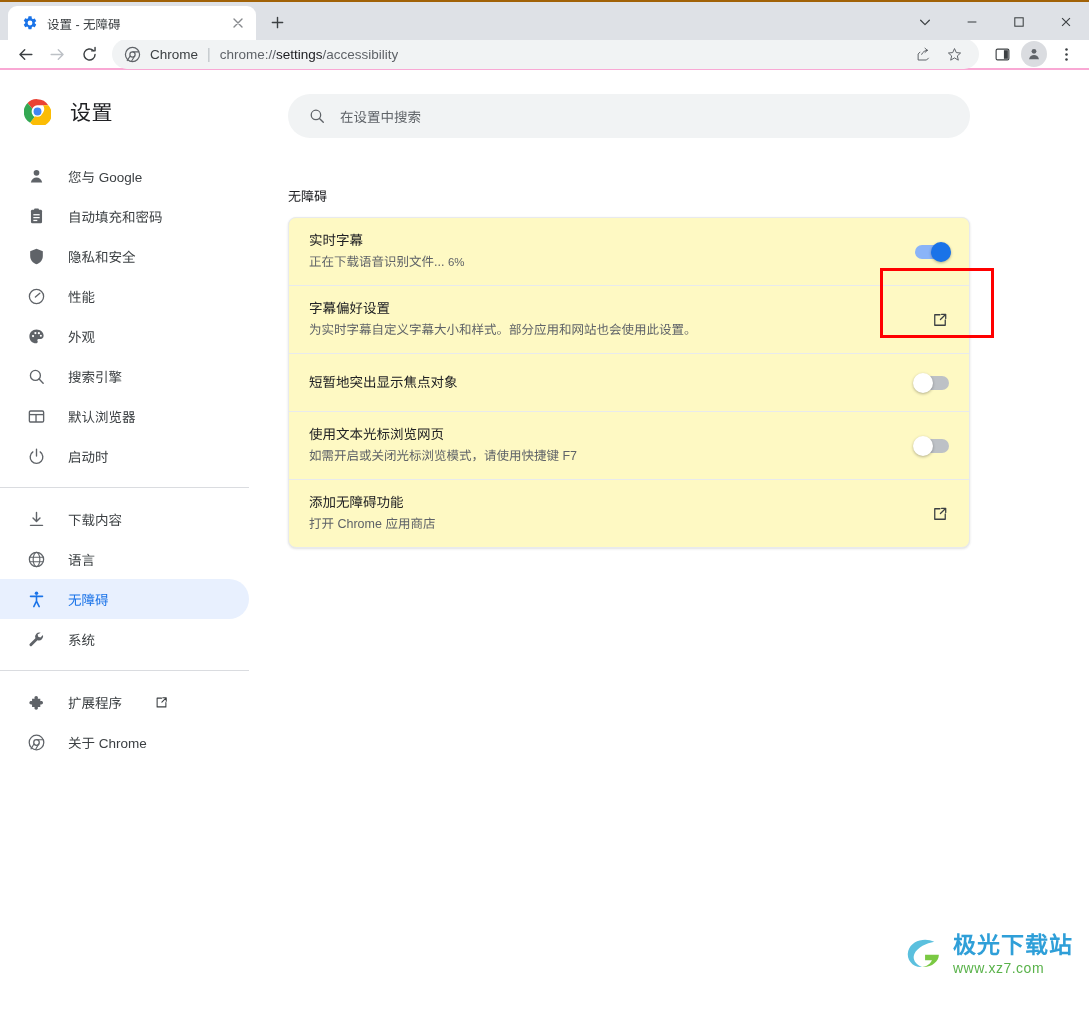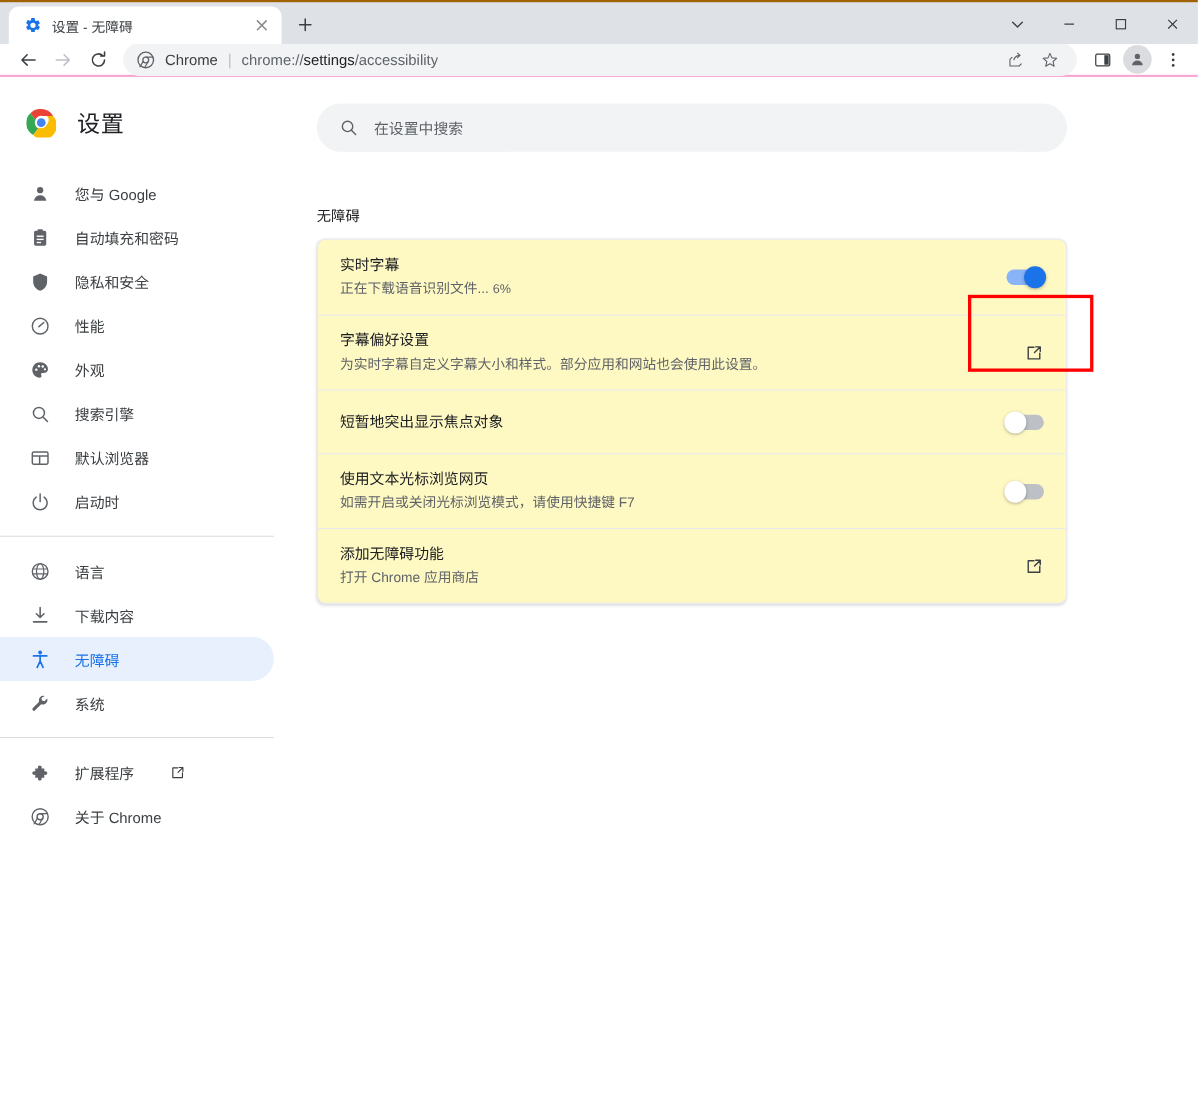--- a/index.html
+++ b/index.html
@@ -397,36 +397,36 @@
         </div>
       </div>
 
       <div class="nav-divider"></div>
 
       <div class="nav-list" style="margin-top:0">
 
         <div class="nav-item">
           <span class="nav-icon">
             <svg viewBox="0 0 24 24" width="19" height="19" aria-hidden="true">
+              <path d="M12 3 V13.6 M7.6 10 L12 14.4 L16.4 10" stroke="#5f6368" stroke-width="1.8" fill="none" stroke-linecap="round" stroke-linejoin="round"></path>
+              <path d="M4.4 19.4 H19.6" stroke="#5f6368" stroke-width="1.8" stroke-linecap="round"></path>
+            </svg>
+          </span>
+          <span class="nav-label">下载内容</span>
+        </div>
+
+        <div class="nav-item">
+          <span class="nav-icon">
+            <svg viewBox="0 0 24 24" width="19" height="19" aria-hidden="true">
               <circle cx="12" cy="12" r="9" fill="none" stroke="#5f6368" stroke-width="1.6"></circle>
               <ellipse cx="12" cy="12" rx="4.2" ry="9" fill="none" stroke="#5f6368" stroke-width="1.4"></ellipse>
               <path d="M3.4 9.2 H20.6 M3.4 14.8 H20.6" stroke="#5f6368" stroke-width="1.4"></path>
             </svg>
           </span>
           <span class="nav-label">语言</span>
-        </div>
-
-        <div class="nav-item">
-          <span class="nav-icon">
-            <svg viewBox="0 0 24 24" width="19" height="19" aria-hidden="true">
-              <path d="M12 3 V13.6 M7.6 10 L12 14.4 L16.4 10" stroke="#5f6368" stroke-width="1.8" fill="none" stroke-linecap="round" stroke-linejoin="round"></path>
-              <path d="M4.4 19.4 H19.6" stroke="#5f6368" stroke-width="1.8" stroke-linecap="round"></path>
-            </svg>
-          </span>
-          <span class="nav-label">下载内容</span>
         </div>
 
         <div class="nav-item active">
           <span class="nav-icon">
             <svg viewBox="0 0 24 24" width="19" height="19" aria-hidden="true">
               <circle cx="12" cy="4" r="2.2" fill="#1a73e8"></circle>
               <path d="M4.4 8 H19.6" stroke="#1a73e8" stroke-width="2" stroke-linecap="round"></path>
               <path d="M12 7.6 V14 M12 14 L8.6 21 M12 14 L15.4 21" stroke="#1a73e8" stroke-width="2" stroke-linecap="round" fill="none"></path>
             </svg>
           </span>
@@ -555,15 +555,27 @@
               </svg>
             </span>
           </div>
         </div>
 
       </div>
     </div>
 
     <div class="annot-box"></div>
 
+    <div class="watermark">
+      <span style="display:flex;">
+        <svg viewBox="0 0 60 60" width="46" height="46" aria-hidden="true">
+          <path d="M46 14 C34 8 16 12 12 26 C9 37 18 48 30 47 C22 44 17 37 20 30 C24 21 36 16 46 14 Z" fill="#5bc0de"></path>
+          <path d="M30 47 C42 48 52 40 52 31 L34 31 L34 38 L43 38 C41 43 36 46 30 47 Z" fill="#7ac943"></path>
+        </svg>
+      </span>
+      <span class="wm-text">
+        <span class="wm-main">极光下载站</span>
+        <span class="wm-sub">www.xz7.com</span>
+      </span>
+    </div>
 
   </div>
 </div>
 
 </body></html>

